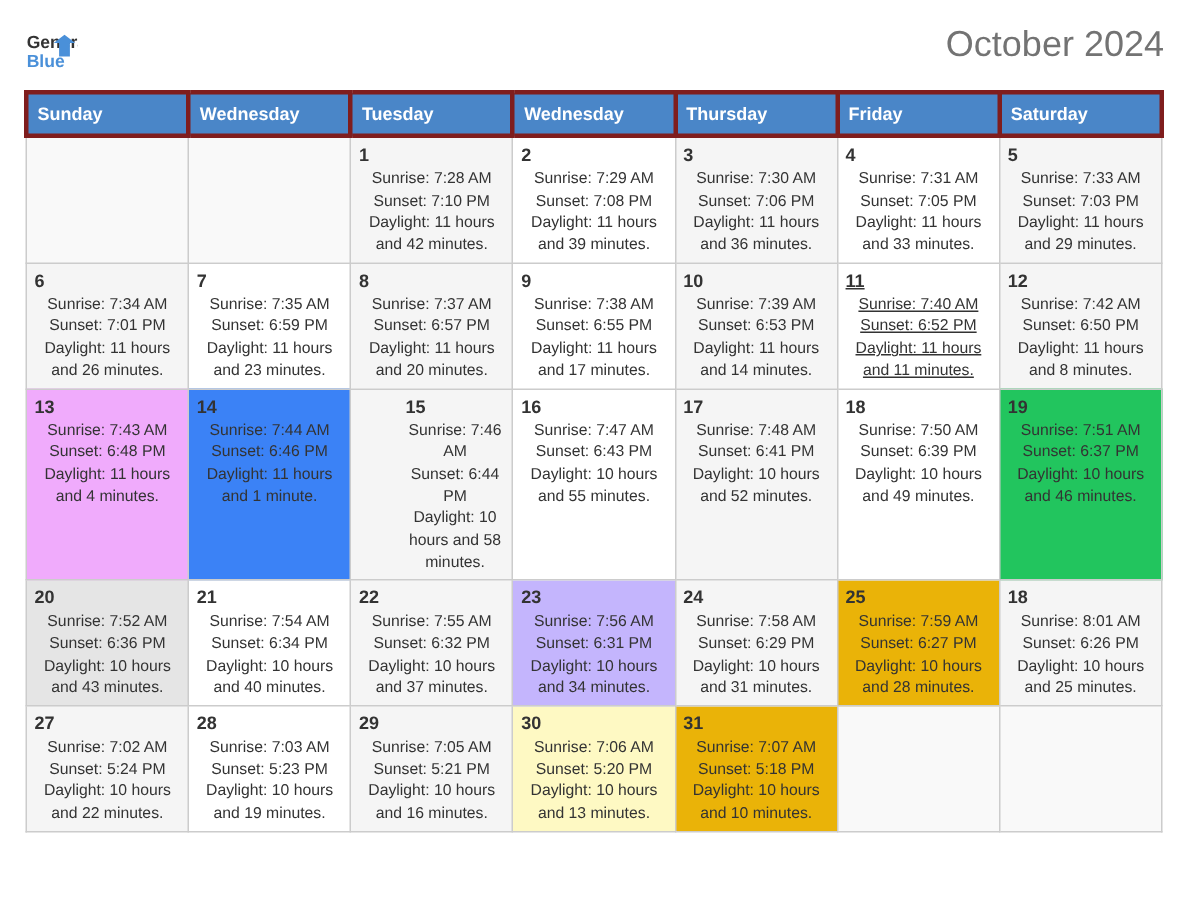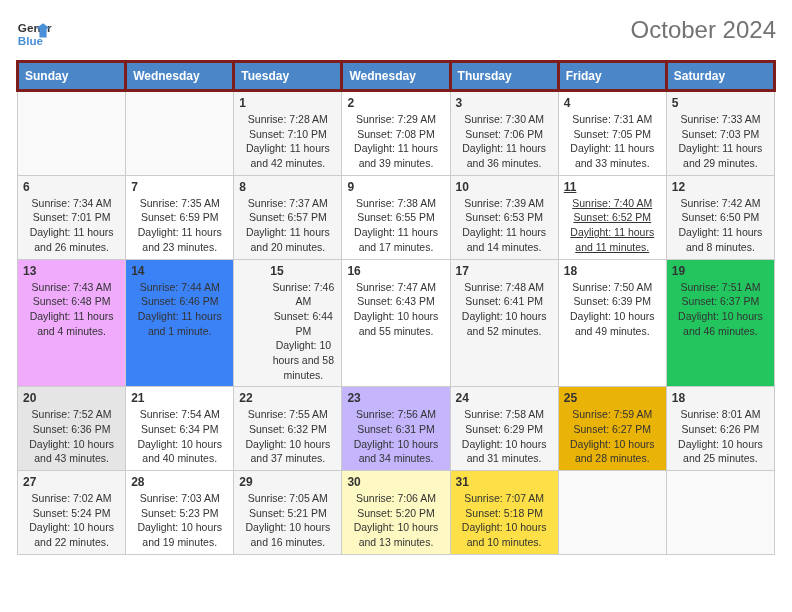--- a/index.html
+++ b/index.html
@@ -238,21 +238,21 @@
           <div class="day-info">Sunrise: 7:03 AM<br>Sunset: 5:23 PM<br>Daylight: 10 hours and 19 minutes.</div>
         </td>
         <td style="background-color: rgb(245, 245, 245);">
           <span class="day-number">29</span>
           <div class="day-info">Sunrise: 7:05 AM<br>Sunset: 5:21 PM<br>Daylight: 10 hours and 16 minutes.</div>
         </td>
         <td style="background-color: #fef9c3;">
           <span class="day-number">30</span>
           <div class="day-info">Sunrise: 7:06 AM<br>Sunset: 5:20 PM<br>Daylight: 10 hours and 13 minutes.</div>
         </td>
-        <td style="background-color: #fde047;">
+        <td style="background-color: #eab308;">
           <span class="day-number">31</span>
           <div class="day-info">Sunrise: 7:07 AM<br>Sunset: 5:18 PM<br>Daylight: 10 hours and 10 minutes.</div>
         </td>
         <td class="empty-cell" style="background-color: rgb(249, 249, 249);"></td>
         <td class="empty-cell" style="background-color: rgb(249, 249, 249);"></td>
       </tr>
     </tbody>
 </table>
 
 </body></html>

